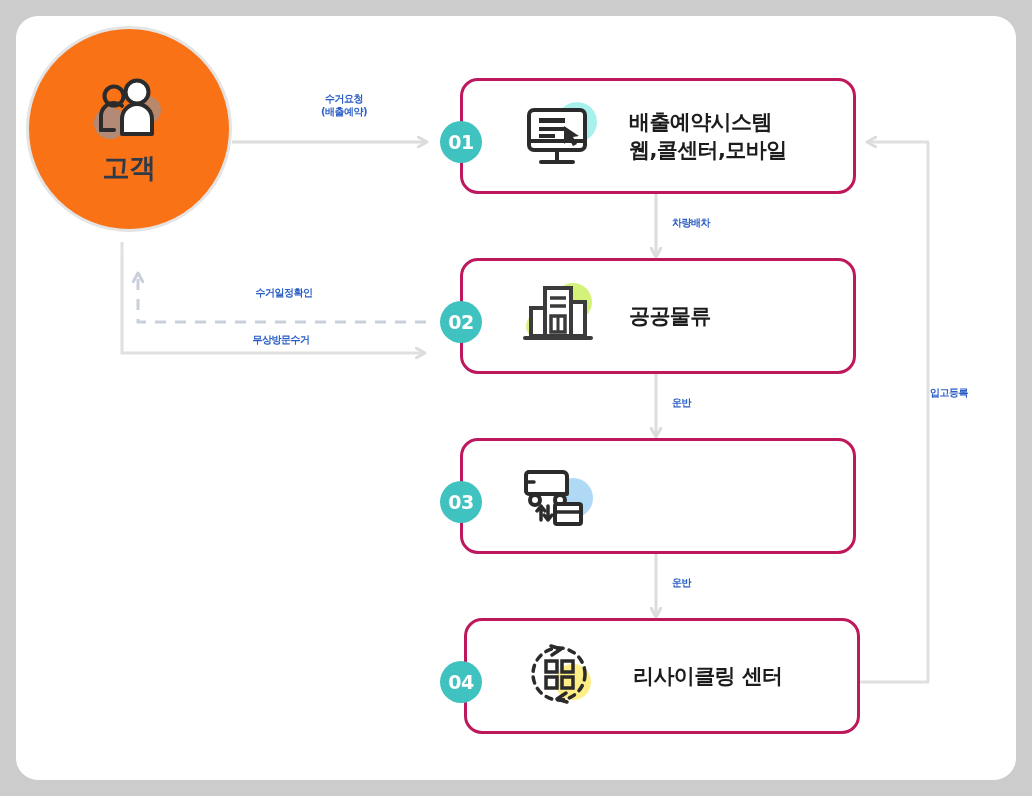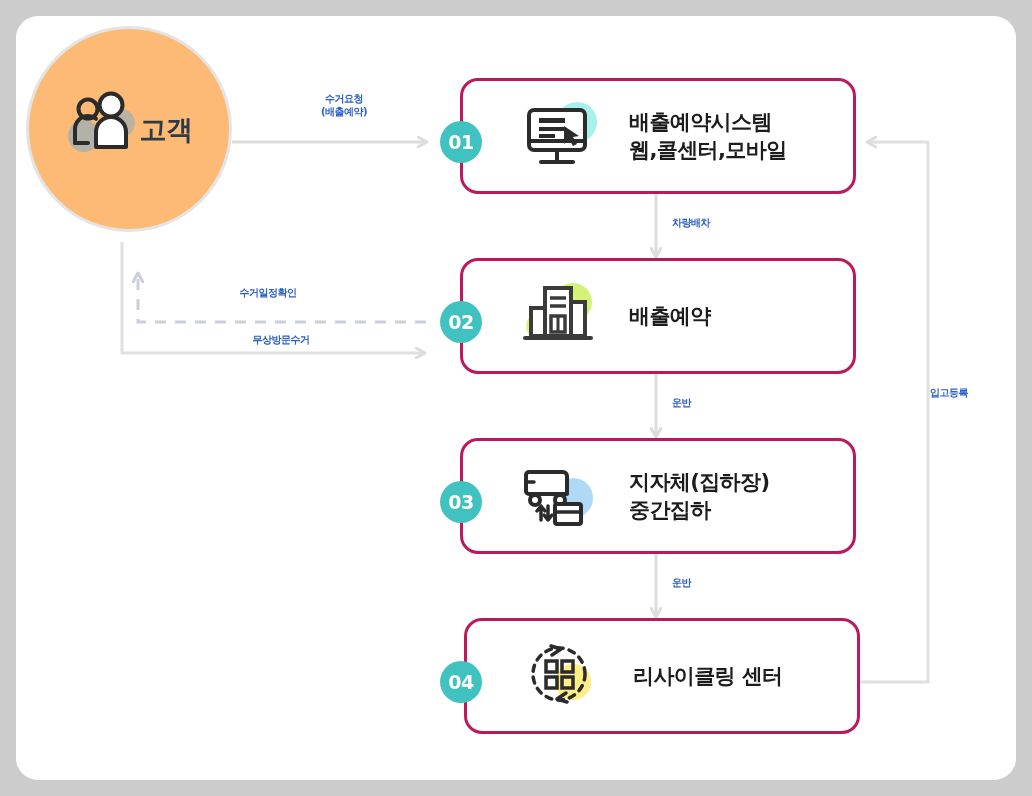--- a/index.html
+++ b/index.html
@@ -42,23 +42,23 @@
 
   
   .customer-circle {
     position: absolute;
     left: 10px;
     top: 10px;
     width: 206px;
     height: 206px;
     border: 3px solid #e4e4e4;
     border-radius: 50%;
-    background: #fdba74;
+    background: #f97316;
     display: flex;
-    flex-direction: row;
+    flex-direction: column;
     align-items: center;
     justify-content: center;
     box-sizing: border-box;
   }
   .customer-icon {
     width: 74px;
     height: 70px;
     position: relative;
     margin-bottom: 6px;
   }
@@ -201,40 +201,38 @@
           <rect x="28" y="12" width="26" height="48" fill="#ffffff" stroke="#3b3b3b" stroke-width="4"></rect>
           <rect x="14" y="32" width="14" height="28" fill="#ffffff" stroke="#3b3b3b" stroke-width="4"></rect>
           <rect x="54" y="26" width="14" height="34" fill="#ffffff" stroke="#3b3b3b" stroke-width="4"></rect>
           <line x1="33" y1="22" x2="49" y2="22" stroke="#3b3b3b" stroke-width="3.5"></line>
           <line x1="33" y1="30" x2="49" y2="30" stroke="#3b3b3b" stroke-width="3.5"></line>
           <rect x="34" y="40" width="14" height="16" fill="none" stroke="#3b3b3b" stroke-width="3.5"></rect>
           <line x1="41" y1="40" x2="41" y2="56" stroke="#3b3b3b" stroke-width="3"></line>
           <line x1="8" y1="62" x2="74" y2="62" stroke="#3b3b3b" stroke-width="4" stroke-linecap="round"></line>
         </svg>
       </div>
-      <div class="pbox-text">배출예약</div>
+      <div class="pbox-text">공공물류</div>
     </div>
 
     <div class="badge" style="left:424px; top:465px;">03</div>
     <div class="pbox" style="left:444px; top:422px; width:396px; height:116px;">
       <div class="pbox-icon">
         <svg viewBox="0 0 86 80" width="86" height="80">
           <circle cx="56" cy="42" r="20" fill="#7cc0f0" opacity="0.60"></circle>
           <path d="M12 16 L46 16 a4 4 0 0 1 4 4 L50 38 L12 38 a3 3 0 0 1 -3 -3 L9 19 a3 3 0 0 1 3 -3 Z" fill="#ffffff" stroke="#2b2b2b" stroke-width="4" stroke-linejoin="round"></path>
           <line x1="9" y1="26" x2="17" y2="26" stroke="#2b2b2b" stroke-width="3.5" stroke-linecap="round"></line>
           <circle cx="18" cy="44" r="5" fill="#ffffff" stroke="#2b2b2b" stroke-width="4"></circle>
           <circle cx="43" cy="44" r="5" fill="#ffffff" stroke="#2b2b2b" stroke-width="4"></circle>
           <rect x="38" y="48" width="26" height="20" rx="2" fill="#ffffff" stroke="#2b2b2b" stroke-width="4"></rect>
           <line x1="38" y1="56" x2="64" y2="56" stroke="#2b2b2b" stroke-width="3.5"></line>
           <path d="M24 50 L24 64 M24 50 L20 55 M24 50 L28 55" fill="none" stroke="#2b2b2b" stroke-width="3.5" stroke-linecap="round" stroke-linejoin="round"></path>
           <path d="M31 64 L31 50 M31 64 L27 59 M31 64 L35 59" fill="none" stroke="#2b2b2b" stroke-width="3.5" stroke-linecap="round" stroke-linejoin="round"></path>
         </svg>
       </div>
-      <div class="pbox-text">지자체(집하장)
-중간집하</div>
     </div>
 
     <div class="badge" style="left:424px; top:645px;">04</div>
     <div class="pbox" style="left:448px; top:602px; width:396px; height:116px;">
       <div class="pbox-icon">
         <svg viewBox="0 0 86 80" width="86" height="80">
           <circle cx="52" cy="46" r="18" fill="#ffe85c" opacity="0.75"></circle>
           <circle cx="38" cy="38" r="26" fill="none" stroke="#2b2b2b" stroke-width="3.5" stroke-dasharray="6 6" stroke-linecap="round"></circle>
           <path d="M30 10 L40 13 L31 19" fill="none" stroke="#2b2b2b" stroke-width="3.5" stroke-linecap="round" stroke-linejoin="round"></path>
           <path d="M46 66 L36 63 L45 57" fill="none" stroke="#2b2b2b" stroke-width="3.5" stroke-linecap="round" stroke-linejoin="round"></path>
@@ -245,21 +243,21 @@
         </svg>
       </div>
       <div class="pbox-text">리사이클링 센터</div>
     </div>
 
     <div class="elabel center" style="left:258px; top:76px; width:140px;">수거요청
 (배출예약)</div>
 
     <div class="elabel" style="left:656px; top:200px;">차량배차</div>
 
-    <div class="elabel center" style="left:162px; top:270px; width:180px;text-align:center;">수거일정확인</div>
+    <div class="elabel center" style="left:178px; top:270px; width:180px;text-align:center;">수거일정확인</div>
 
     <div class="elabel center" style="left:175px; top:317px; width:180px;">무상방문수거</div>
 
     <div class="elabel" style="left:656px; top:380px;">운반</div>
 
     <div class="elabel" style="left:656px; top:560px;">운반</div>
 
     <div class="elabel center" style="left:893px; top:370px; width:80px;">입고등록</div>
 
   </div>

